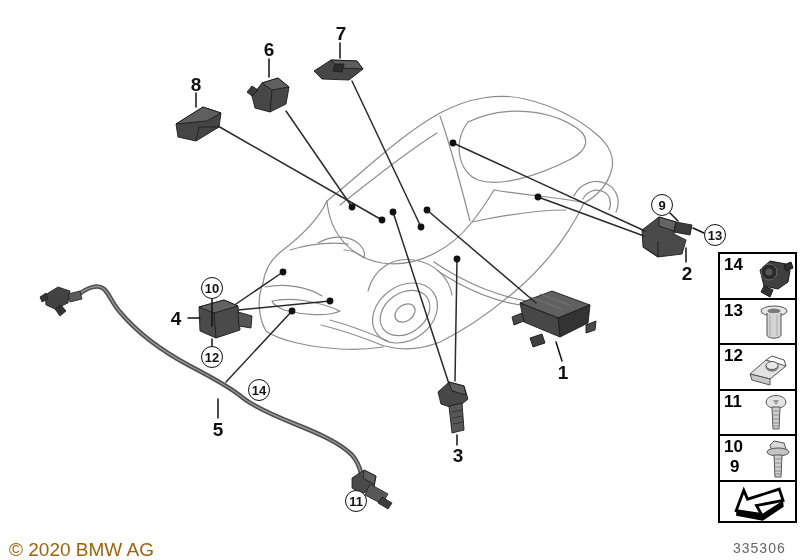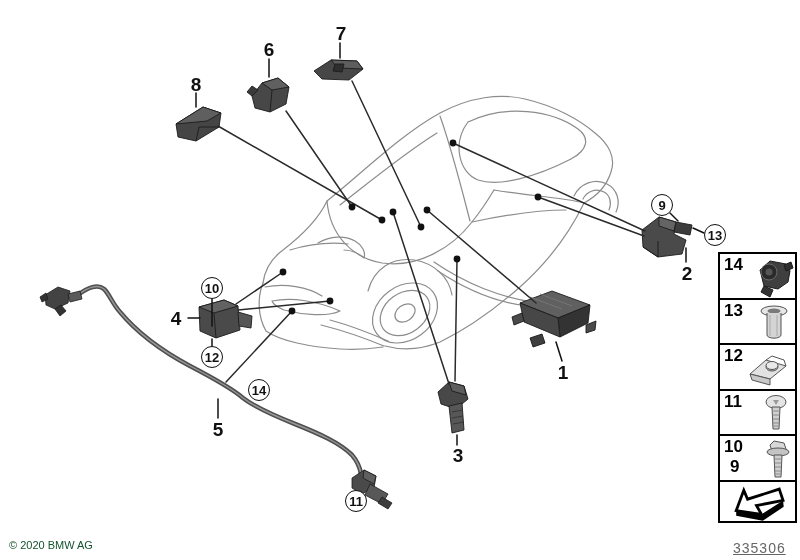--- a/index.html
+++ b/index.html
@@ -12,22 +12,22 @@
           border:1.7px solid #111;border-radius:50%;background:#fff;color:#111;
           font-weight:bold;font-size:13px;display:flex;align-items:center;justify-content:center;
           line-height:1;cursor:pointer;box-sizing:border-box;}
   #sidebar{position:absolute;left:718px;top:252px;width:79px;}
   .cell{position:relative;box-sizing:border-box;width:79px;border:2px solid #000;
         margin-top:-2px;background:#fff;cursor:pointer;}
   .cell:first-child{margin-top:0;}
   .cellnum{position:absolute;left:4px;top:1px;font-weight:bold;font-size:17px;color:#000;line-height:1.15;}
   .cellnum .second{display:block;padding-left:6px;}
   .cellicon{position:absolute;right:1px;top:2px;}
-  #copyright{position:absolute;left:9px;top:539px;font-size:11px;color:#14532d;}
-  #sheetnum{position:absolute;left:733px;top:540px;font-size:14px;color:#666;letter-spacing:1px;text-decoration:underline;}
+  #copyright{position:absolute;left:9px;top:539px;font-size:19px;color:#a16207;}
+  #sheetnum{position:absolute;left:733px;top:540px;font-size:14px;color:#666;letter-spacing:1px;}
 </style>
 </head>
 <body>
 
 <div id="stage">
 
 <svg id="diagram-svg" width="800" height="560" viewBox="0 0 800 560">
 
   <g fill="none" stroke="#8c8c8c" stroke-width="1.2" stroke-linecap="round" stroke-linejoin="round">
 

